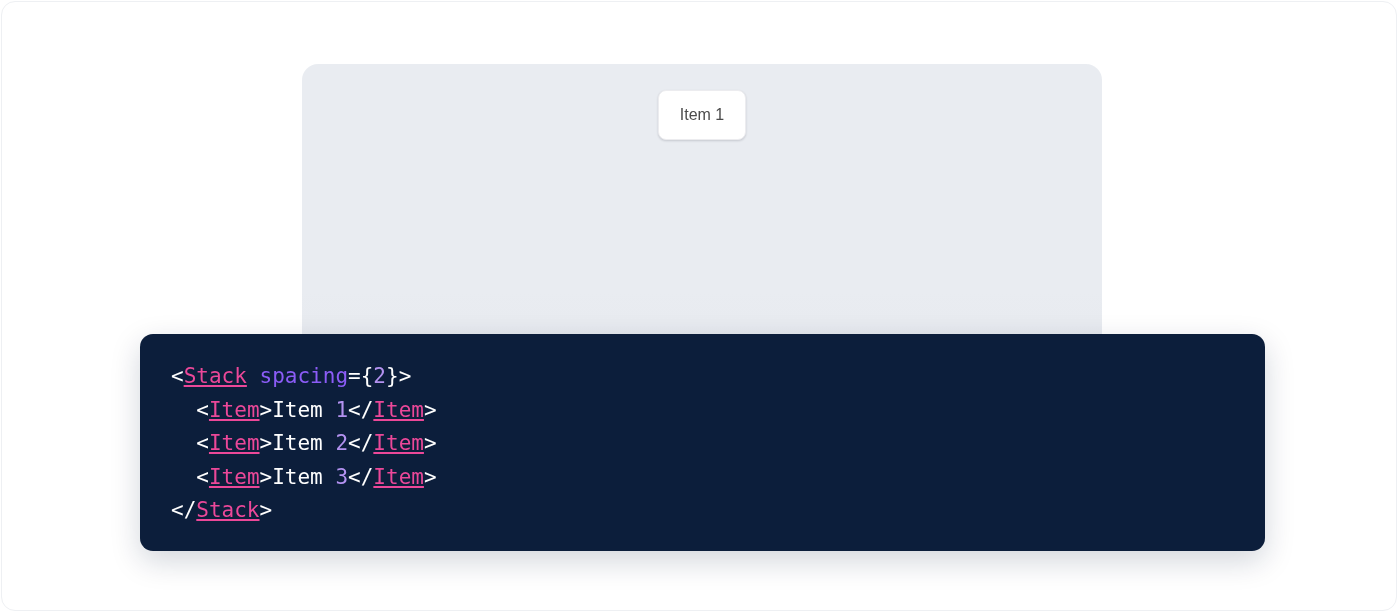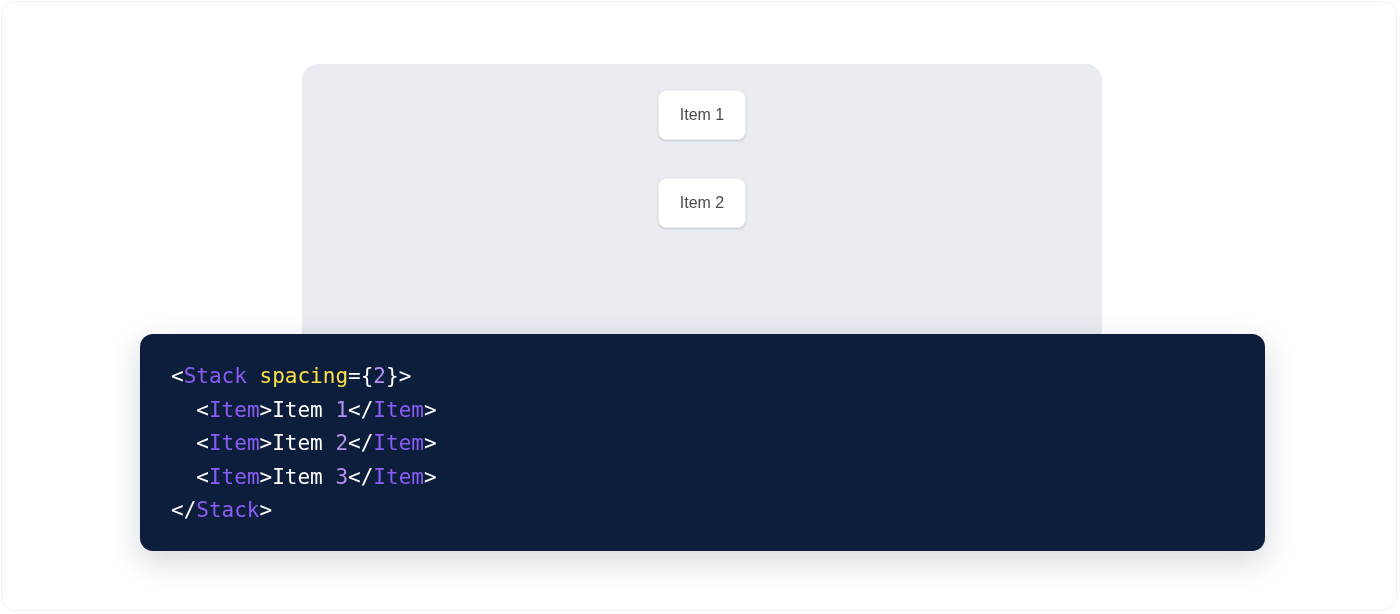--- a/index.html
+++ b/index.html
@@ -41,21 +41,21 @@
 
   .stack {
     position: absolute;
     left: 0;
     top: 0;
     width: 800px;
     display: flex;
     flex-direction: column;
     align-items: center;
     padding-top: 26px;
-    gap: 38px;
+    gap: 16px;
   }
 
   .stack-item {
     background: #ffffff;
     color: #4b4b4b;
     font-size: 16px;
     line-height: 1;
     border: 1px solid #ececef;
     border-radius: 8px;
     padding: 16px 21px;
@@ -81,34 +81,33 @@
   .code-pre {
     margin: 0;
     font-family: "DejaVu Sans Mono", "Liberation Mono", monospace;
     font-size: 21px;
     line-height: 33.5px;
     white-space: pre;
     color: #ffffff;
   }
 
   .tok-punct { color: #ffffff; }
-  .tok-tag   { color: #8b5cf6; }
-  .tok-attr  { color: #fde047; }
+  .tok-tag   { color: #ec4899; text-decoration: underline; }
+  .tok-attr  { color: #8b5cf6; }
   .tok-num   { color: #b392f0; }
   .tok-text  { color: #ffffff; }
 </style>
 </head>
 <body>
 
 <div class="page-frame">
 
   <div class="preview-panel">
     <div class="stack">
       <div class="stack-item">Item 1</div>
-      <div class="stack-item">Item 2</div>
     </div>
   </div>
 
   <div class="code-card">
     <pre class="code-pre"><code id="code-body"><span class="tok-punct">&lt;</span><span class="tok-tag">Stack</span><span class="tok-punct"> </span><span class="tok-attr">spacing</span><span class="tok-punct">={</span><span class="tok-num">2</span><span class="tok-punct">}&gt;</span>
   <span class="tok-punct">&lt;</span><span class="tok-tag">Item</span><span class="tok-punct">&gt;</span><span class="tok-text">Item </span><span class="tok-num">1</span><span class="tok-punct">&lt;/</span><span class="tok-tag">Item</span><span class="tok-punct">&gt;</span>
   <span class="tok-punct">&lt;</span><span class="tok-tag">Item</span><span class="tok-punct">&gt;</span><span class="tok-text">Item </span><span class="tok-num">2</span><span class="tok-punct">&lt;/</span><span class="tok-tag">Item</span><span class="tok-punct">&gt;</span>
   <span class="tok-punct">&lt;</span><span class="tok-tag">Item</span><span class="tok-punct">&gt;</span><span class="tok-text">Item </span><span class="tok-num">3</span><span class="tok-punct">&lt;/</span><span class="tok-tag">Item</span><span class="tok-punct">&gt;</span>
 <span class="tok-punct">&lt;/</span><span class="tok-tag">Stack</span><span class="tok-punct">&gt;</span></code></pre>
   </div>

